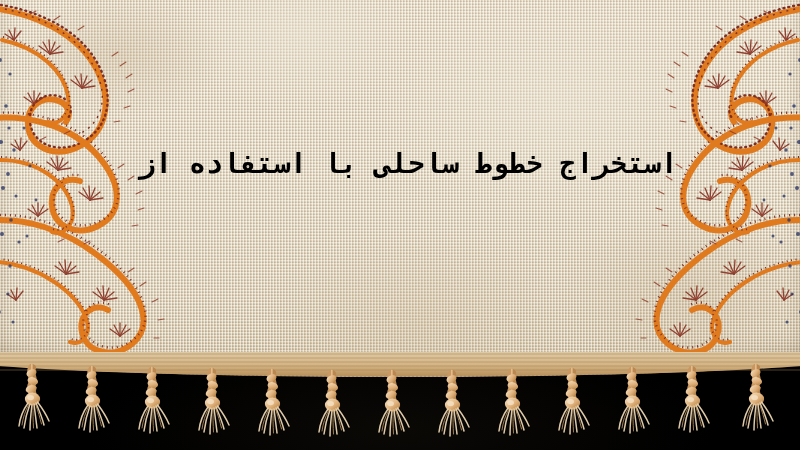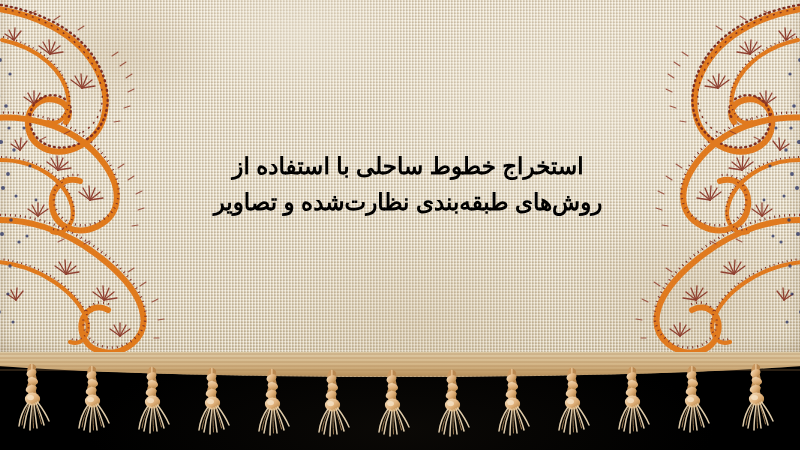--- a/index.html
+++ b/index.html
@@ -90,23 +90,23 @@
   
   .title-block {
     position: absolute;
     left: 0;
     right: 0;
     top: 148px;
     text-align: center;
     z-index: 6;
   }
   .title-line {
-    font-family: Liberation Sans, sans-serif;
+    font-family: Liberation Mono, monospace;
     font-weight: bold;
-    font-size: 23px;
+    font-size: 28px;
     line-height: 36px;
     color: #000000;
     letter-spacing: 0;
     direction: rtl;
     unicode-bidi: isolate;
     white-space: nowrap;
     margin-left: 16px;
   }
 
   
@@ -491,21 +491,20 @@
             <circle cx="14" cy="294" r="1.6"></circle>
         <circle cx="5" cy="312" r="1.9"></circle>
             <circle cx="19" cy="322" r="1.5"></circle>
       </g>
       </g>
     </svg>
   </div>
 
   <div class="title-block">
     <div class="title-line">استخراج خطوط ساحلی با استفاده از</div>
-    <div class="title-line">روش‌های طبقه‌بندی نظارت‌شده و تصاویر</div>
   </div>
 
   <div class="fringe">
     <svg width="800" height="98" viewBox="0 0 800 98" xmlns="http://www.w3.org/2000/svg" aria-hidden="true">
       <defs>
         <linearGradient id="cordG" x1="0" y1="0" x2="1" y2="0">
           <stop offset="0%" stop-color="#c9975f"></stop>
           <stop offset="35%" stop-color="#f2d3a7"></stop>
           <stop offset="70%" stop-color="#e0b98a"></stop>
           <stop offset="100%" stop-color="#b9874f"></stop>

